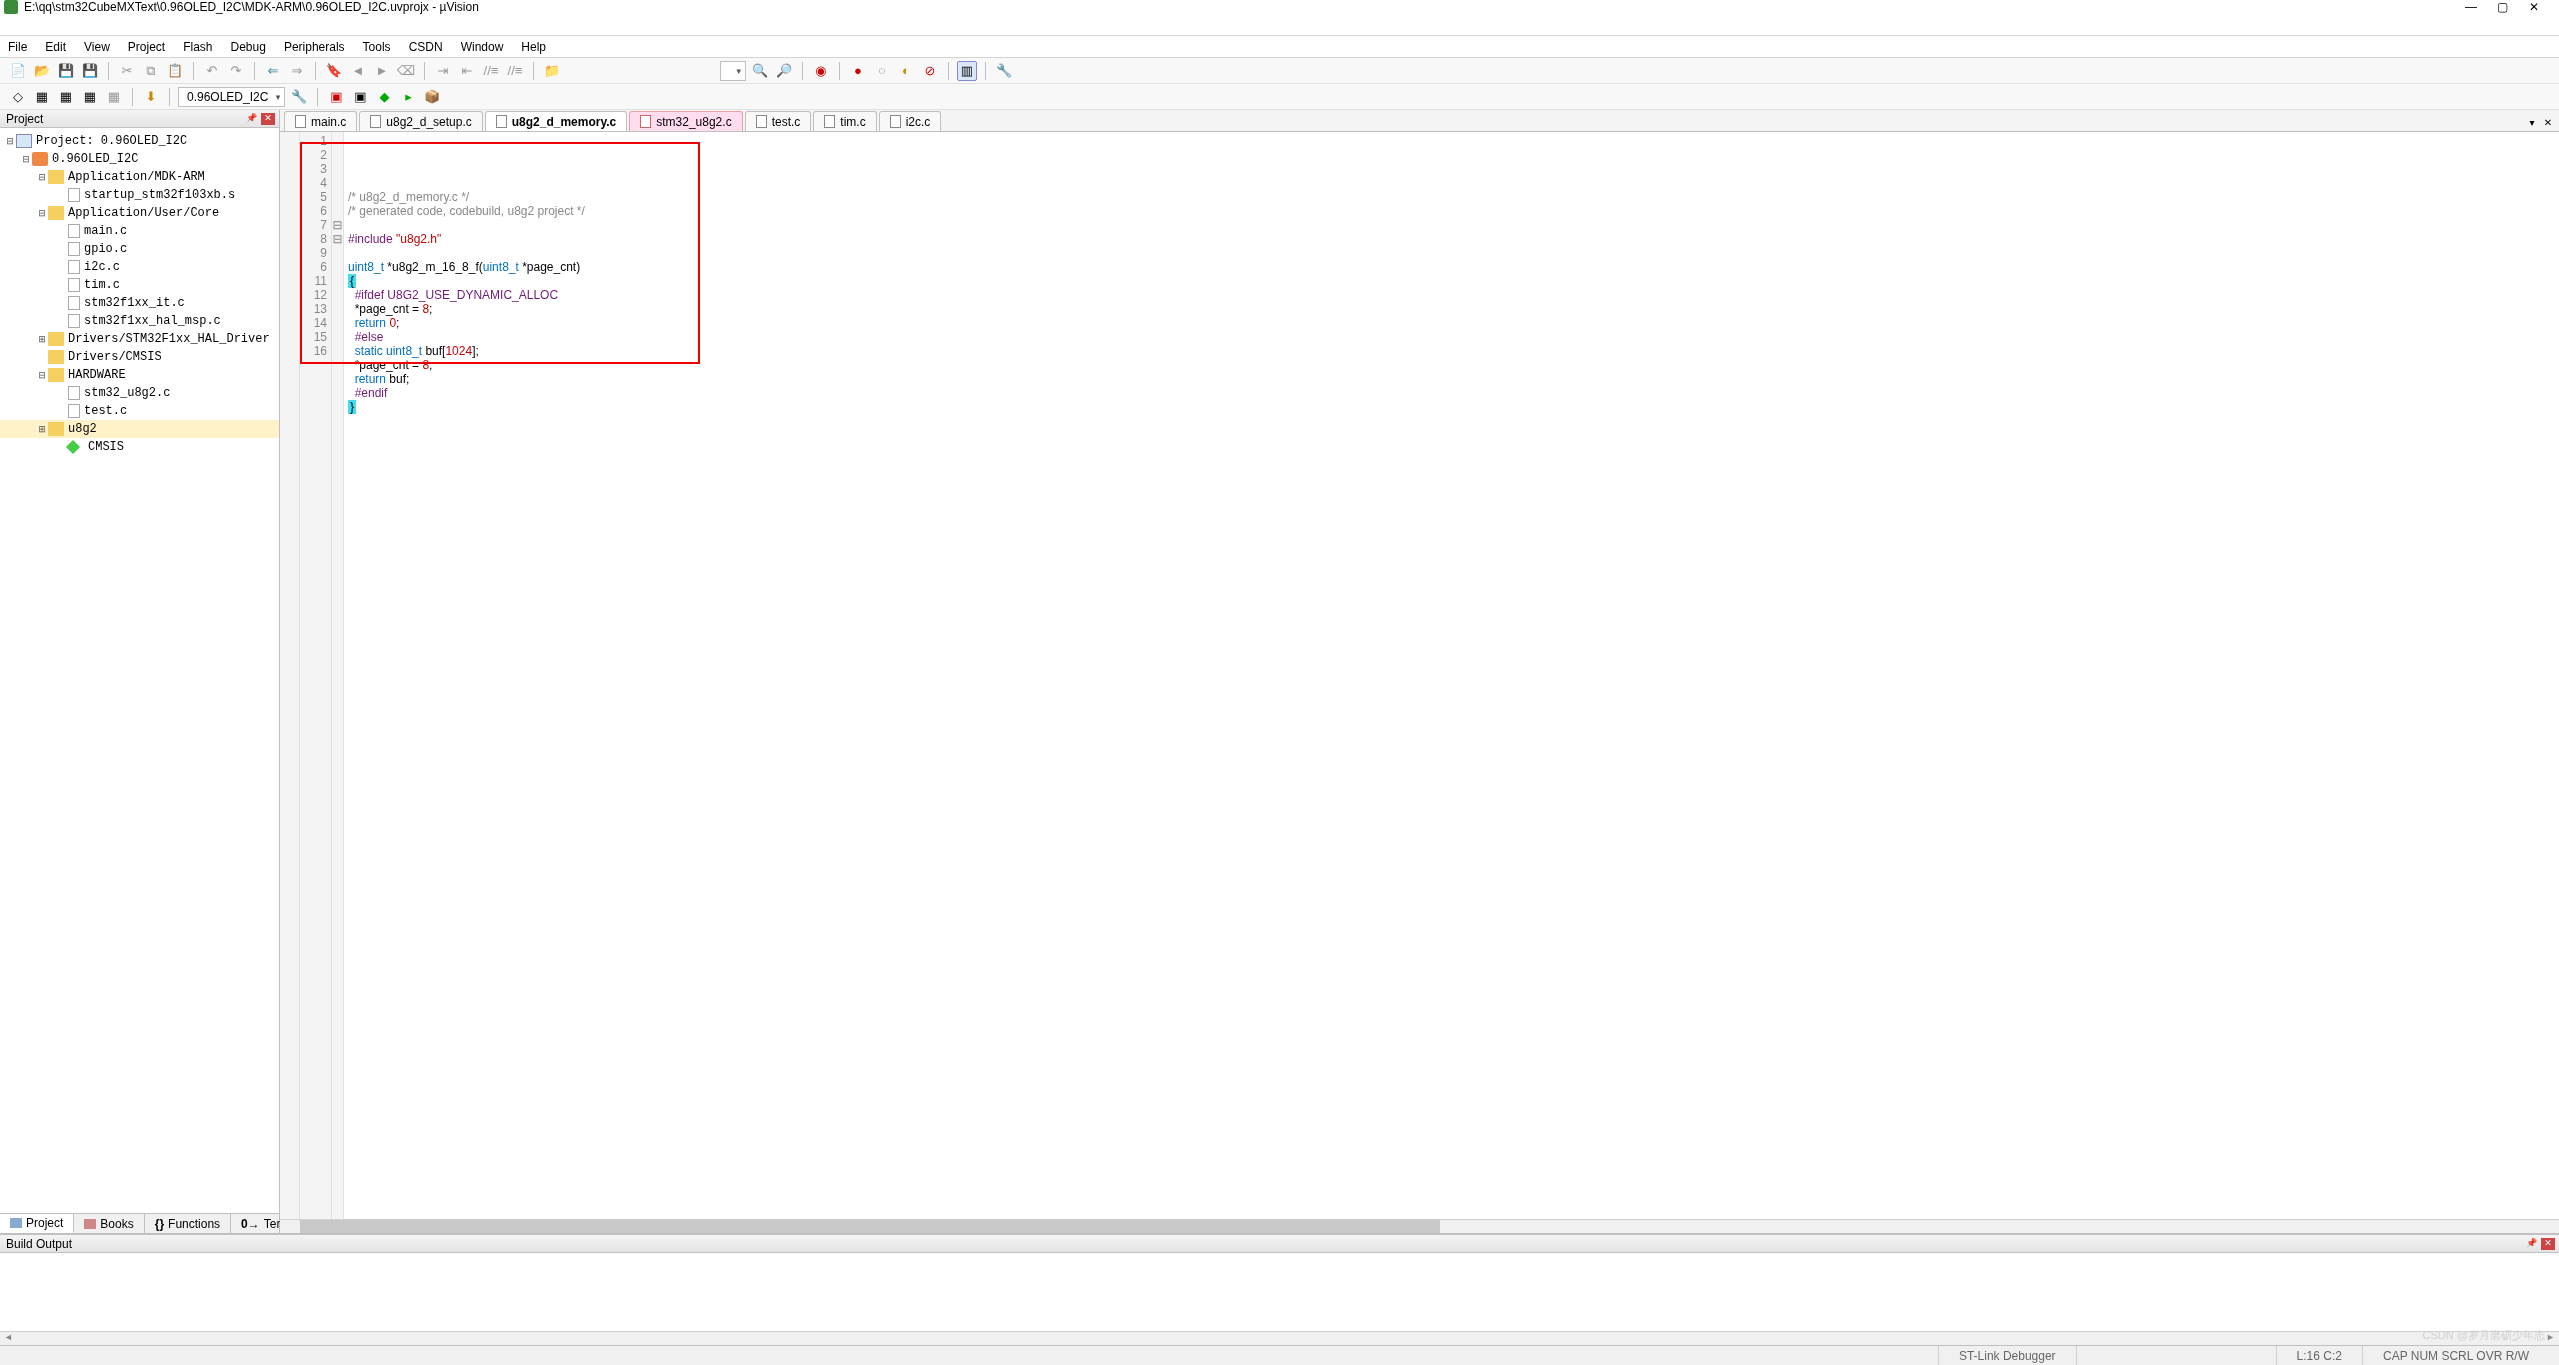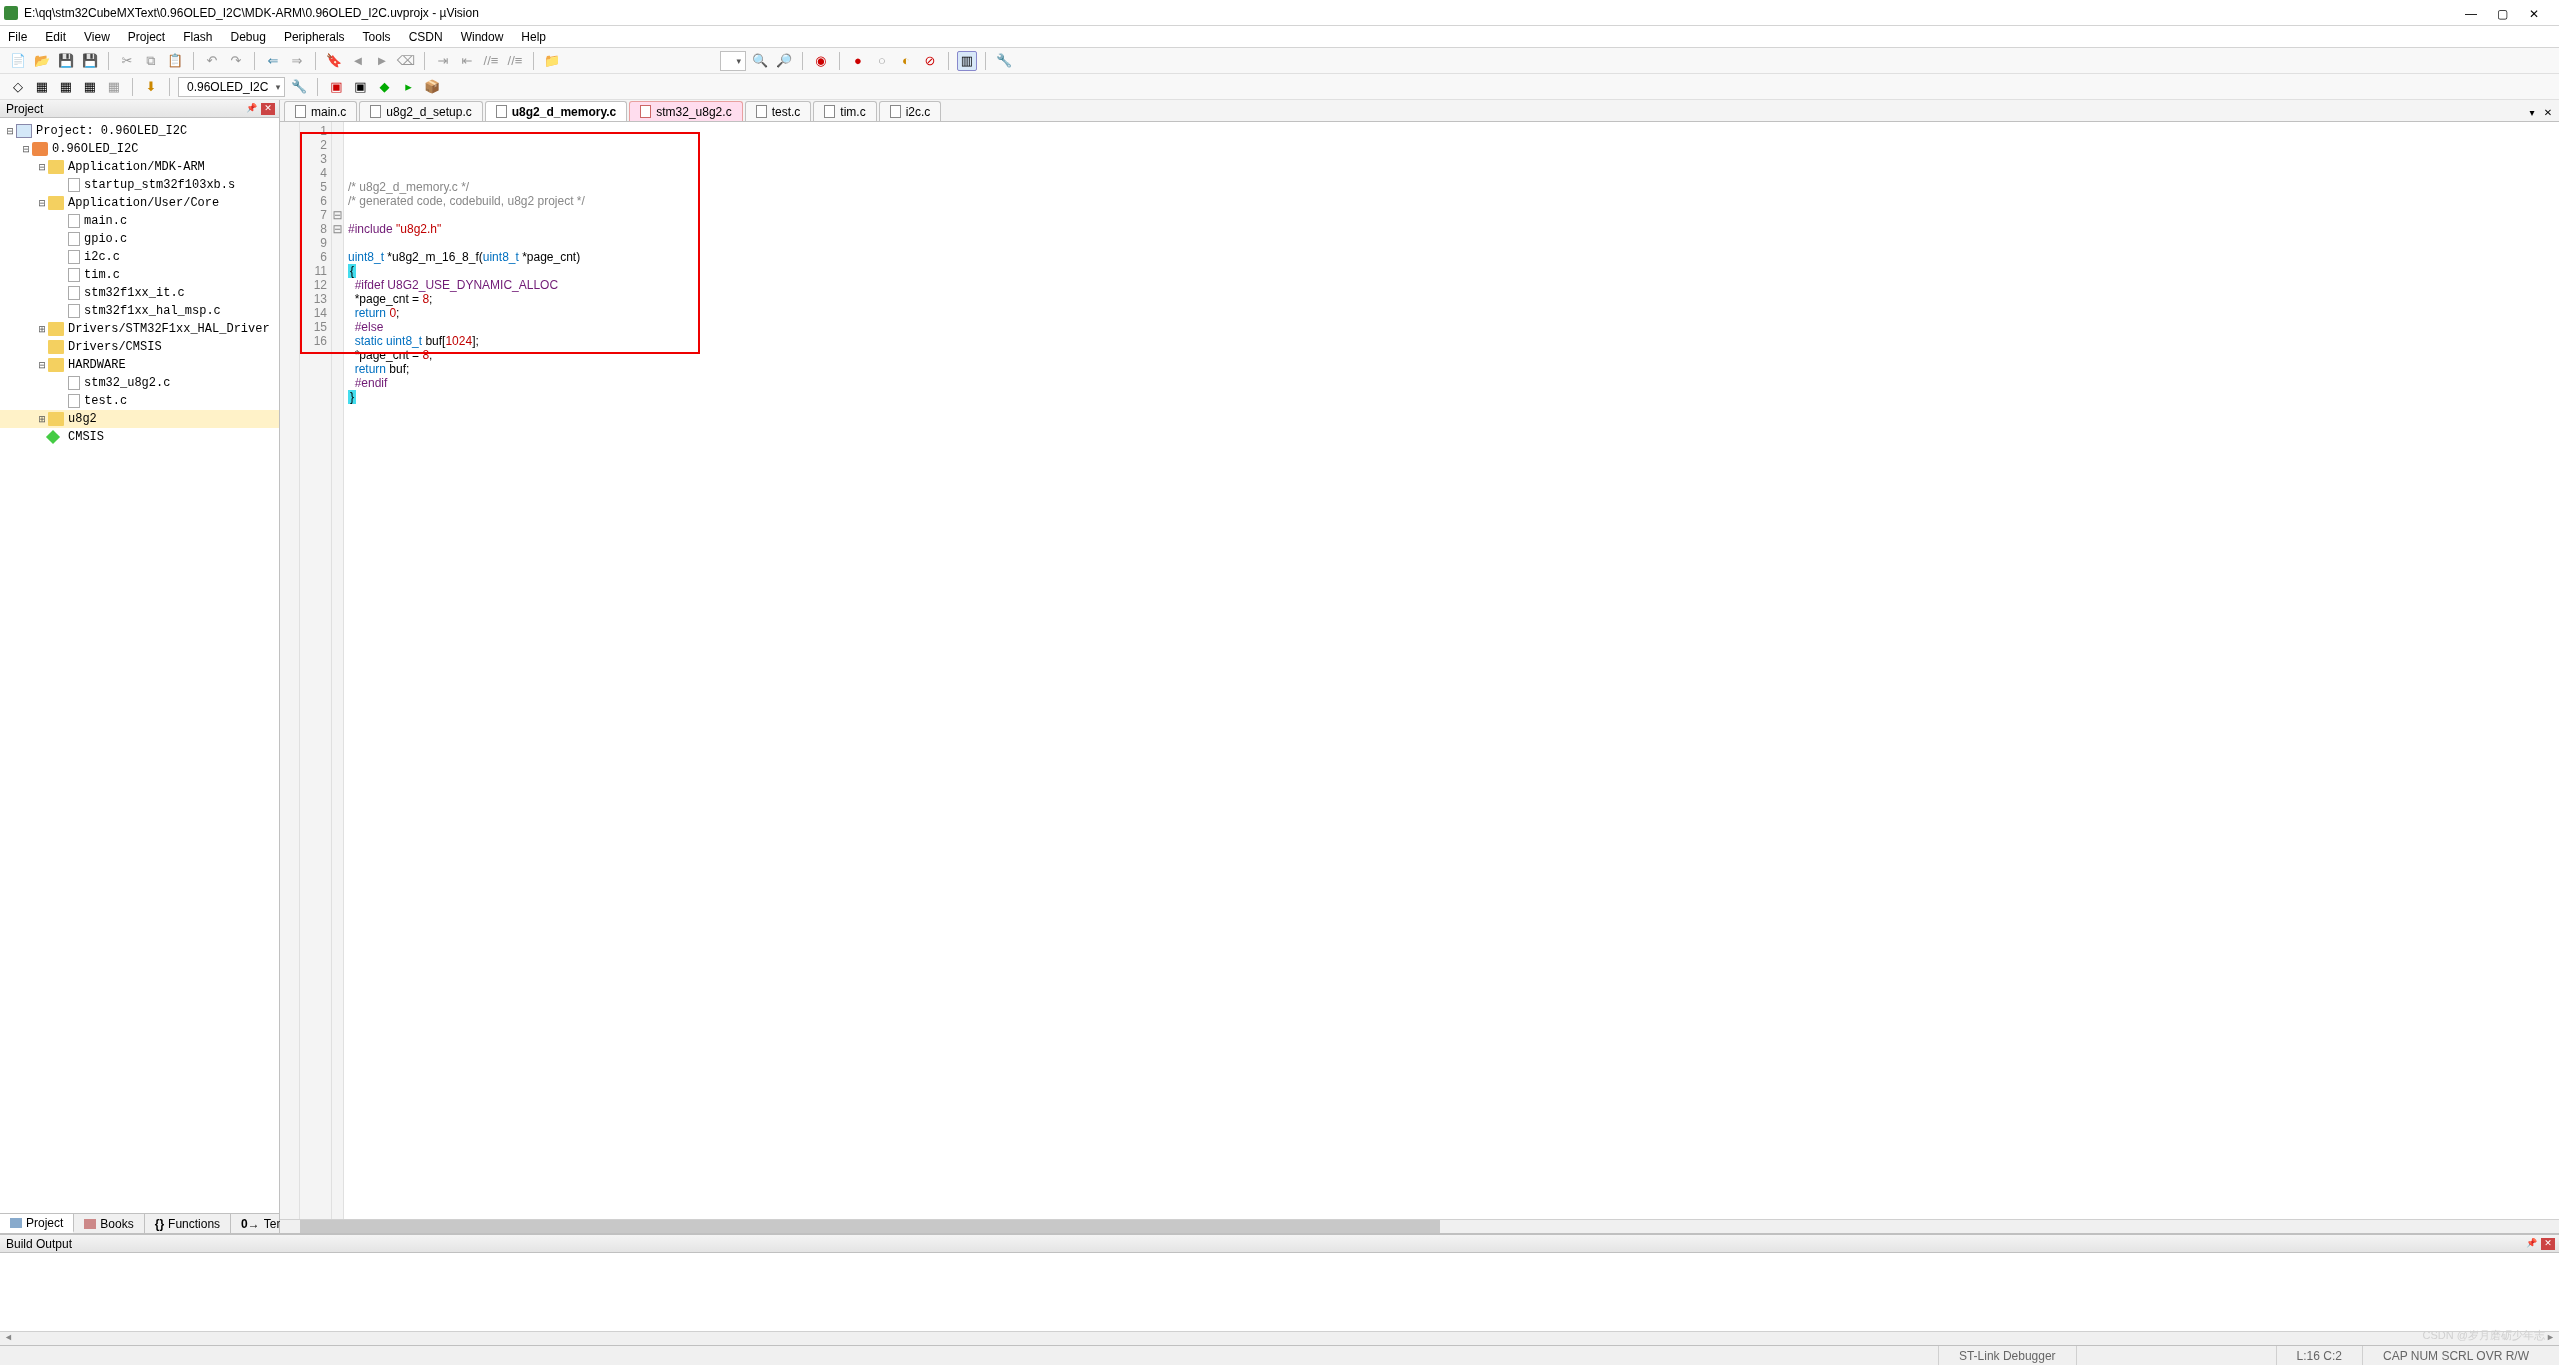--- a/index.html
+++ b/index.html
@@ -1,19 +1,19 @@
 <!DOCTYPE html>
 <html><head>
   <meta charset="utf-8">
   <style>
     * { margin: 0; padding: 0; box-sizing: border-box; font-family: "Segoe UI", Tahoma, sans-serif; font-size: 12px; }
     body { background: #fff; overflow: hidden; height: 100vh; display: flex; flex-direction: column; }
 
     
-    .title-bar { height: 26px; background: #fff; display: flex; align-items: center; border-bottom: 1px solid #d4d4d4; padding-left: 4px; }
+    .title-bar { height: 36px; background: #fff; display: flex; align-items: flex-start; border-bottom: 1px solid #d4d4d4; padding-left: 4px; }
     .title-bar .app-icon { width: 14px; height: 14px; background: #3a8a3a; margin-right: 6px; border-radius: 2px; }
     .title-bar .title-text { flex: 1; color: #000; }
     .title-bar .win-controls { display: flex; gap: 20px; padding-right: 18px; }
     .title-bar .win-btn { width: 12px; height: 12px; cursor: pointer; }
 
     
     .menu-bar { height: 22px; display: flex; align-items: center; padding-left: 8px; gap: 18px; border-bottom: 1px solid #d4d4d4; }
     .menu-bar span { color: #000; cursor: pointer; }
 
     
@@ -358,21 +358,21 @@
           <span class="icon file"></span>
           <span class="label">test.c</span>
         </div>
 
       <div class="tree-row selected" style="padding-left:36px">
           <span class="toggle">⊞</span>
           <span class="icon folder"></span>
           <span class="label">u8g2</span>
         </div>
 
-      <div class="tree-row" style="padding-left:36px">
+      <div class="tree-row" style="padding-left:56px">
           <span class="toggle"> </span>
           <span class="icon diamond"></span>
           <span class="label" style="margin-left:6px">CMSIS</span>
         </div>
     </div>
     <div class="proj-tabs">
       <div class="proj-tab active">
           <span class="ticon"></span>
           <span>Project</span>
         </div>

